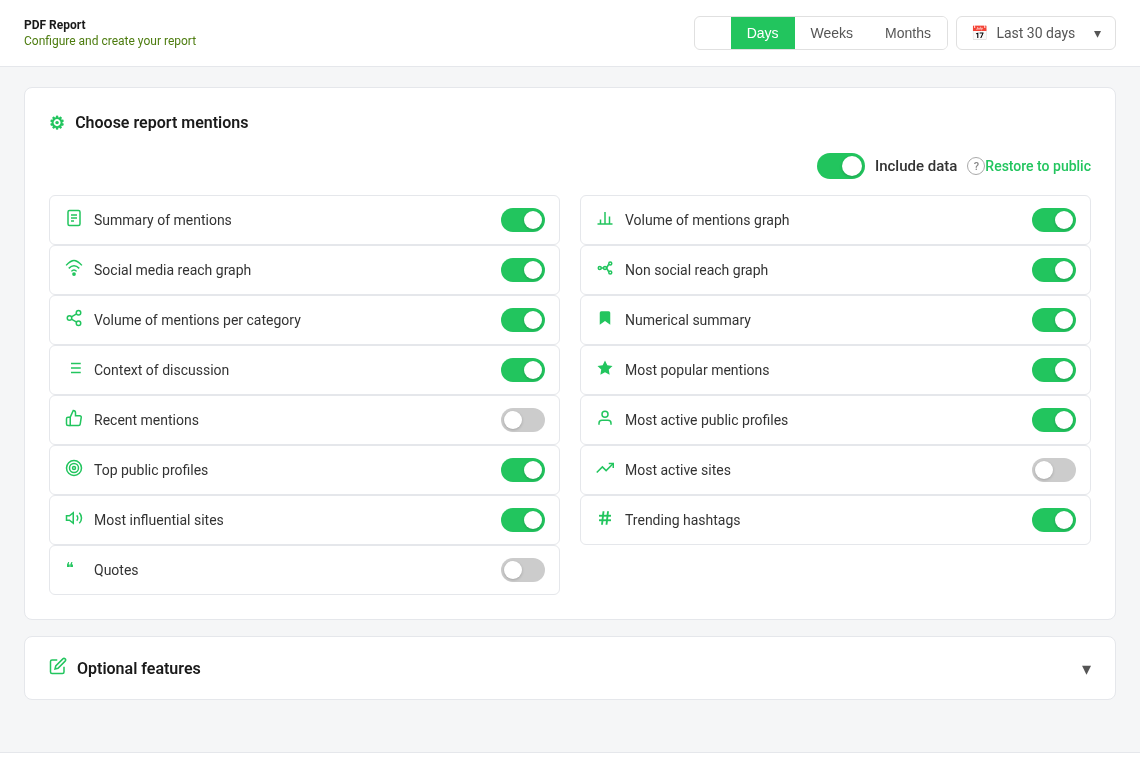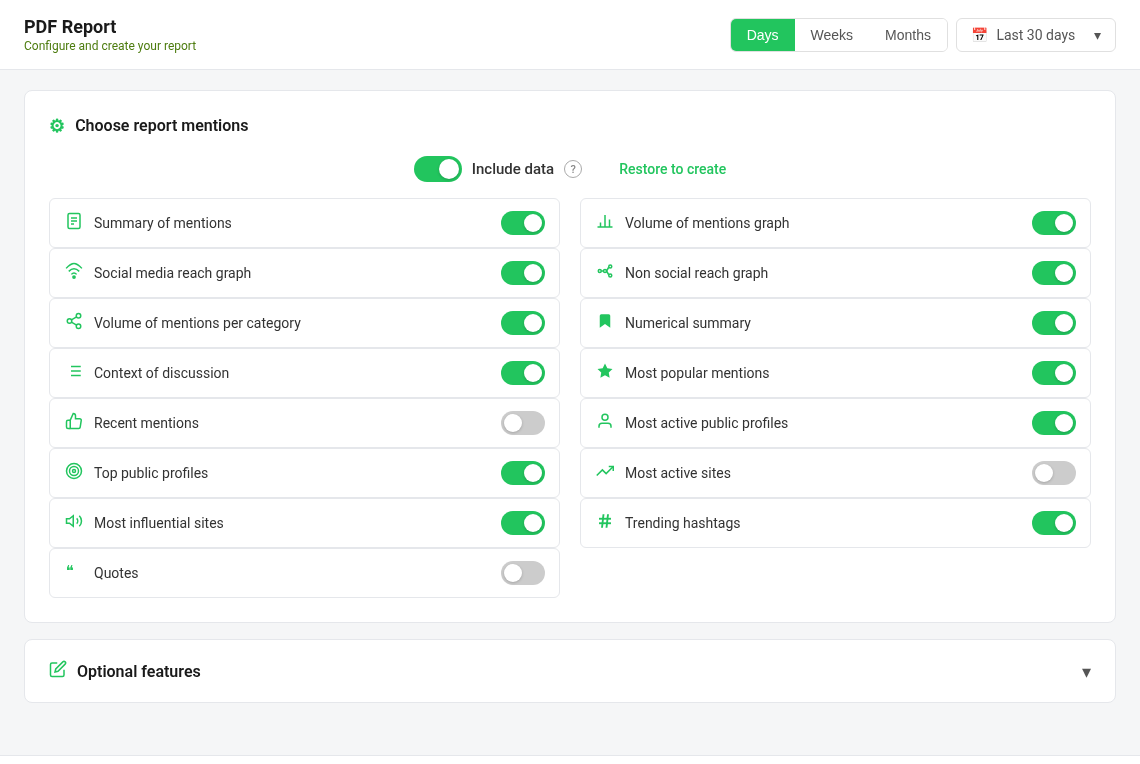--- a/index.html
+++ b/index.html
@@ -7,26 +7,26 @@
 
     .header {
       background: #fff;
       border-bottom: 1px solid #e5e7eb;
       padding: 16px 24px;
       display: flex;
       align-items: center;
       justify-content: space-between;
     }
 
-    .header-left h1 { font-size: 18px; font-weight: 700; color: #1a1a1a; }
+    .header-left h1 { font-size: 12px; font-weight: 700; color: #1a1a1a; }
     .header-left p { font-size: 12px; color: #4d7c0f; margin-top: 2px; }
 
     .header-right { display: flex; align-items: center; gap: 8px; }
 
-    .time-buttons { display: flex; align-items: center; border: 1px solid #e0e0e0; border-radius: 6px; overflow: hidden; }
+    .time-buttons { display: flex; align-items: center; border: 1px solid #e0e0e0; border-radius: 6px; overflow: hidden; padding-left: 36px; }
     .time-btn {
       padding: 8px 16px;
       border: none;
       background: #fff;
       cursor: pointer;
       font-size: 14px;
       color: #555;
     }
     .time-btn.active { background: #22c55e; color: #fff; }
 
@@ -68,23 +68,22 @@
       font-size: 16px;
       font-weight: 600;
       color: #1a1a1a;
     }
 
     .section-title .gear-icon { color: #22c55e; font-size: 18px; }
 
     .include-data-row {
       display: flex;
       align-items: center;
-      justify-content: center;
+      justify-content: flex-end;
       margin-bottom: 16px;
-      gap: 37px;
     }
 
     .include-data-left {
       display: flex;
       align-items: center;
       gap: 10px;
       font-size: 15px;
       font-weight: 500;
     }
 
@@ -271,21 +270,21 @@
       </div>
 
       <div class="include-data-row">
         <div class="include-data-left">
           <div class="big-toggle">
             <div class="big-toggle-slider"></div>
           </div>
           <span>Include data</span>
           <span class="question-mark">?</span>
         </div>
-        <a class="restore-link">Restore to create</a>
+        <a class="restore-link">Restore to public</a>
       </div>
 
       <div class="items-grid">
 
         <div>
 
           <div class="item-row">
             <div class="item-left">
               <span class="item-icon">
                 <svg width="18" height="18" viewBox="0 0 24 24" fill="none" stroke="#22c55e" stroke-width="2">

